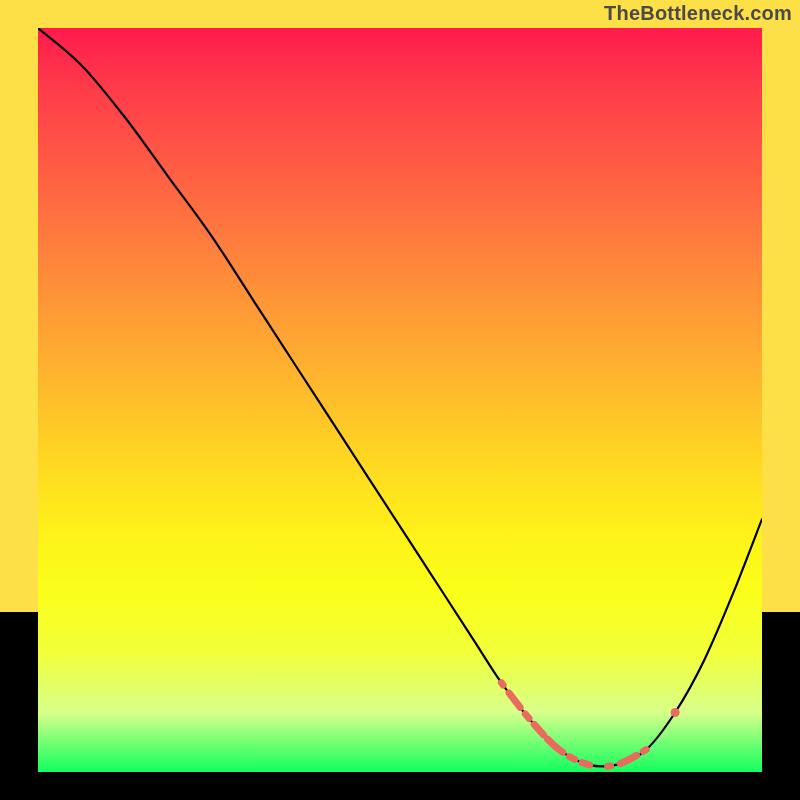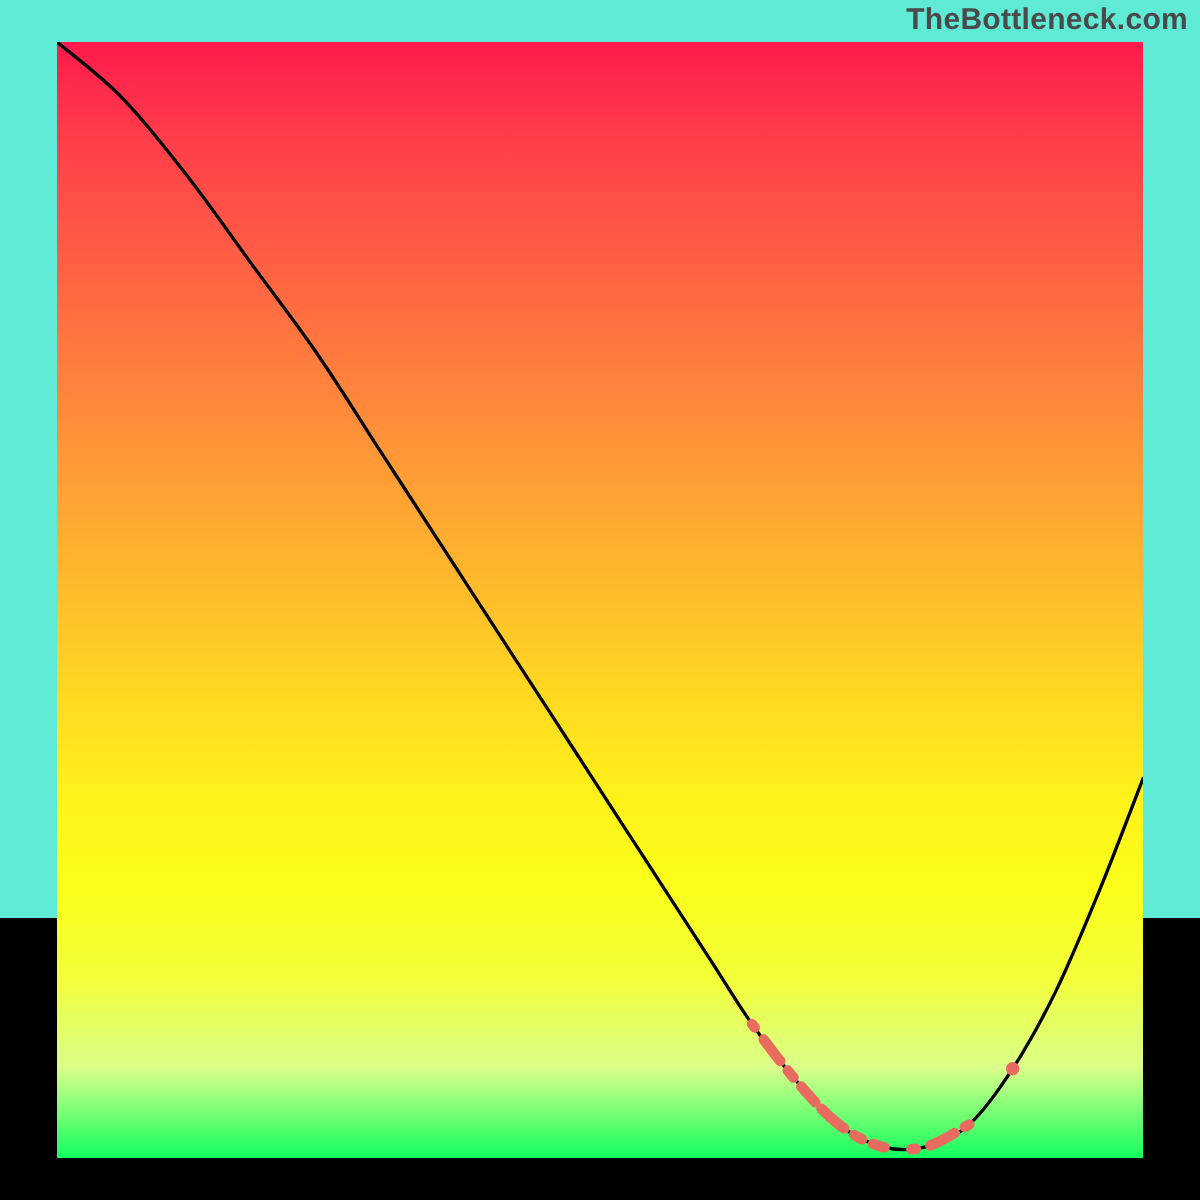--- a/index.html
+++ b/index.html
@@ -8,21 +8,21 @@
     width: 800px;
     height: 800px;
     background: #000;
     font-family: Arial, Helvetica, sans-serif;
     overflow: hidden;
   }
   .frame {
     position: relative;
     width: 800px;
     height: 612px;
-    background: #5eead4;
+    background: #fde047;
   }
   .watermark {
     position: absolute;
     top: 2px;
     right: 8px;
     color: #4a4a4a;
     font-size: 20px;
     font-weight: bold;
     letter-spacing: 0.2px;
     z-index: 10;

